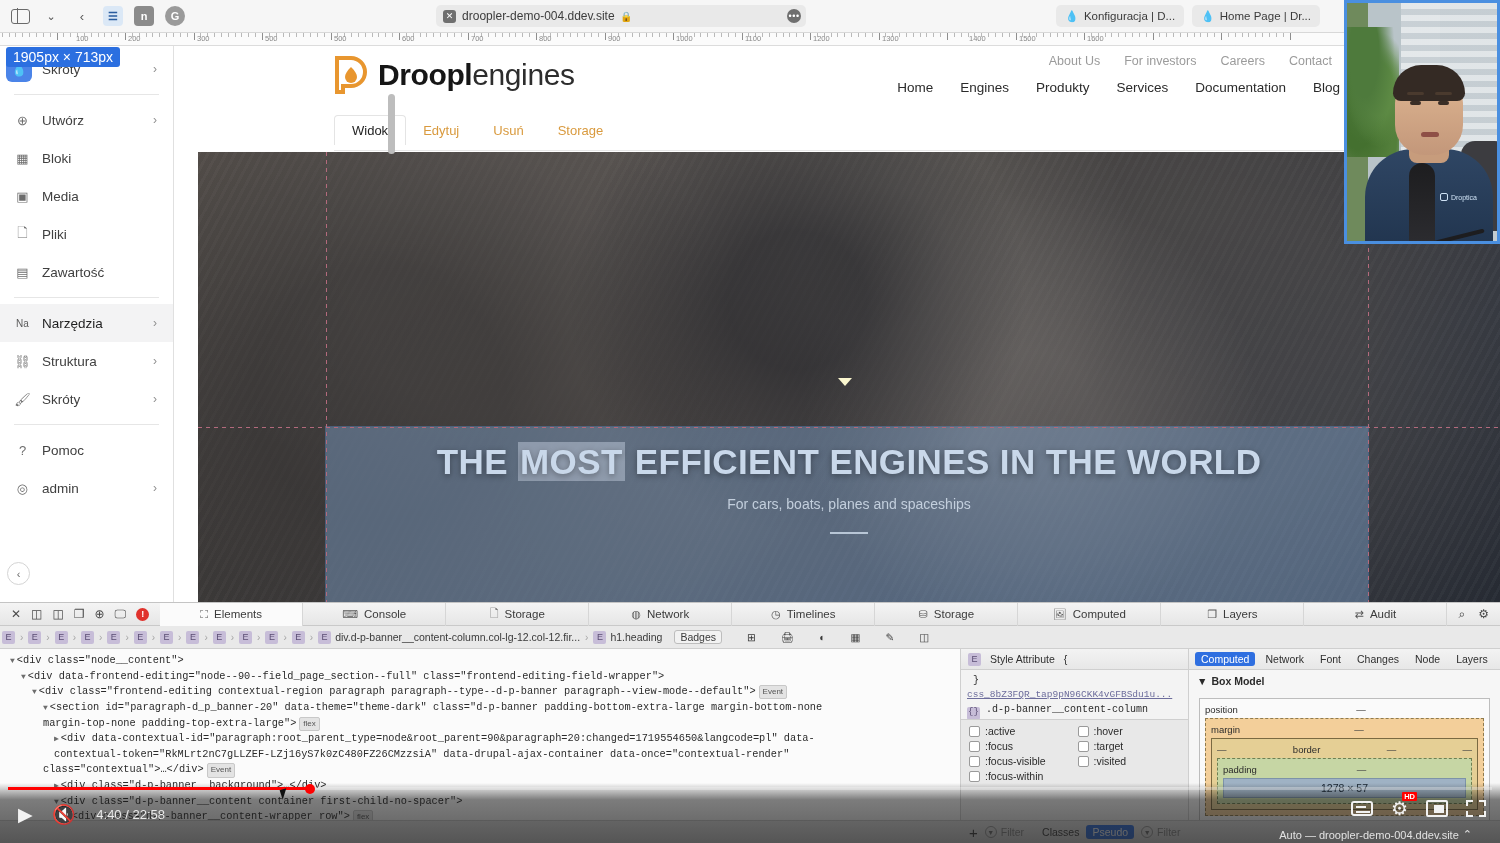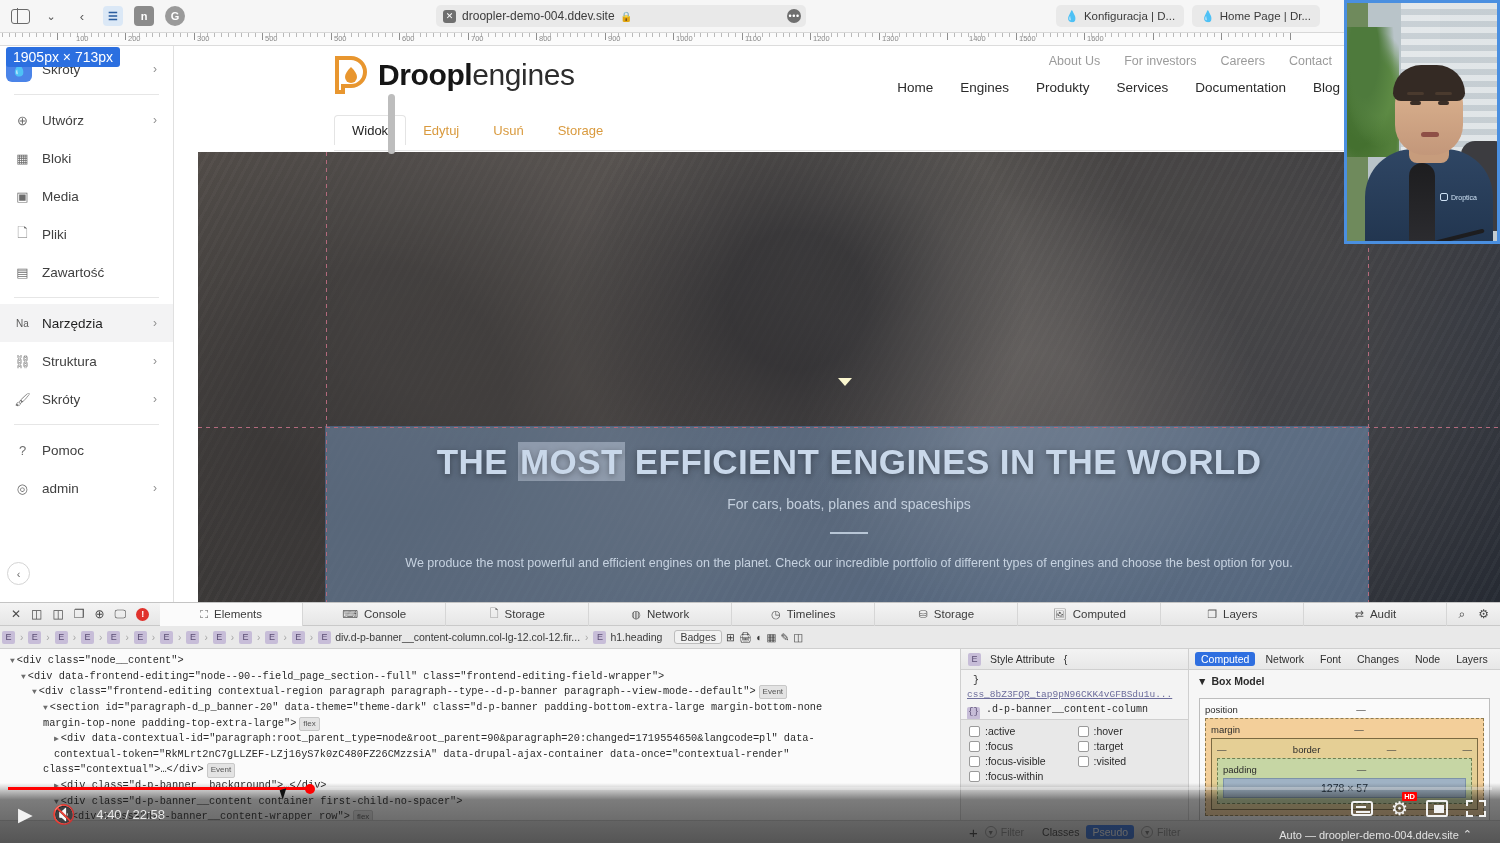--- a/index.html
+++ b/index.html
@@ -846,21 +846,20 @@
 
       <div class="insp-region"></div>
       <div class="insp-guide-v" style="left:128px"></div>
       <div class="insp-guide-v" style="left:1170px"></div>
       <div class="insp-guide-h" style="top:275px"></div>
 
       <div class="hero-content">
         <div class="hero-h1"><span>THE </span><span class="sel-word">MOST</span><span> EFFICIENT ENGINES IN THE WORLD</span></div>
         <div class="hero-sub">For cars, boats, planes and spaceships</div>
         <div class="hero-rule"></div>
-        <div class="hero-desc">We produce the most powerful and efficient engines on the planet. Check our incredible portfolio of different types of engines and choose the best option for you.</div>
 
       </div>
     </div>
     <div class="page-scroll"></div>
   </div>
 
   <div class="tip-arrow"></div>
 
   <div class="webcam">
     <div class="wc-bg"></div>
@@ -964,21 +963,21 @@
         <span class="crumb-sep">›</span>
       <span class="crumb-e">E</span>
         <span class="crumb-sep">›</span>
       <span class="crumb-e">E</span>
         <span class="crumb-sep">›</span>
       <span class="crumb-e">E</span>
       <span class="crumb-txt">div.d-p-banner__content-column.col-lg-12.col-12.fir...</span>
       <span class="crumb-sep">›</span>
       <span class="crumb-e">E</span>
       <span class="crumb-txt">h1.heading</span>
-      <span style="margin-left:12px;display:flex;align-items:center;gap:4px">
+      <span style="margin-left:12px;display:flex;align-items:center;gap:25px">
         <span style="border:1px solid #bdbdbd;border-radius:3px;padding:0 5px;background:#f2f2f2">Badges</span>
         <span>⊞</span>
         <span>🖨</span>
         <span>◐</span>
         <span>▦</span>
         <span>✎</span>
         <span>◫</span>
       </span>
     </div>
 

